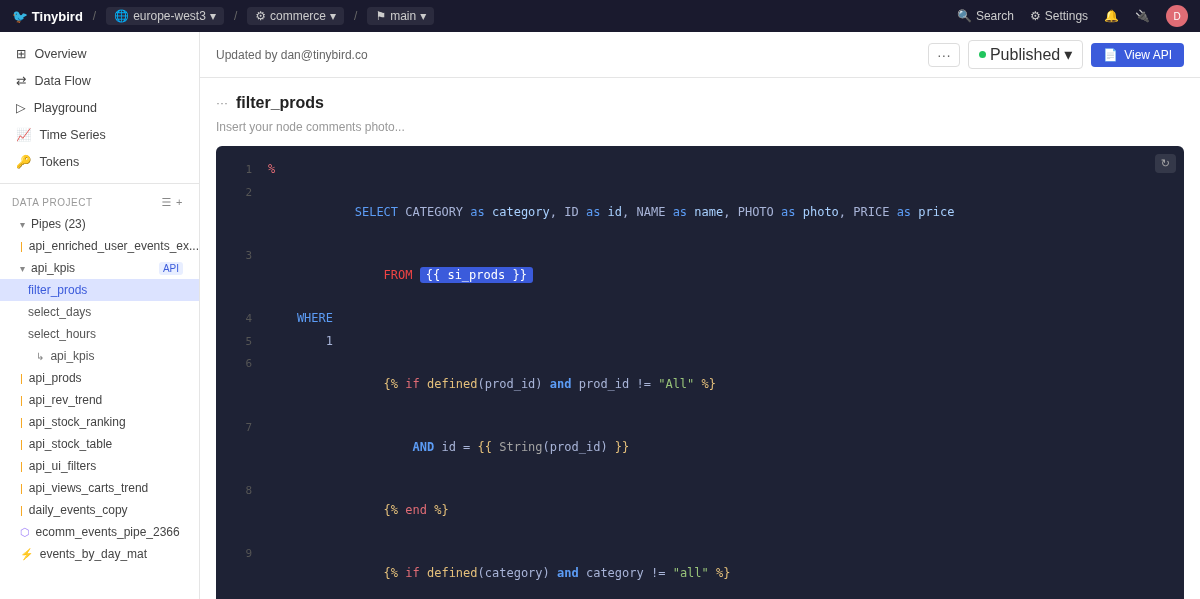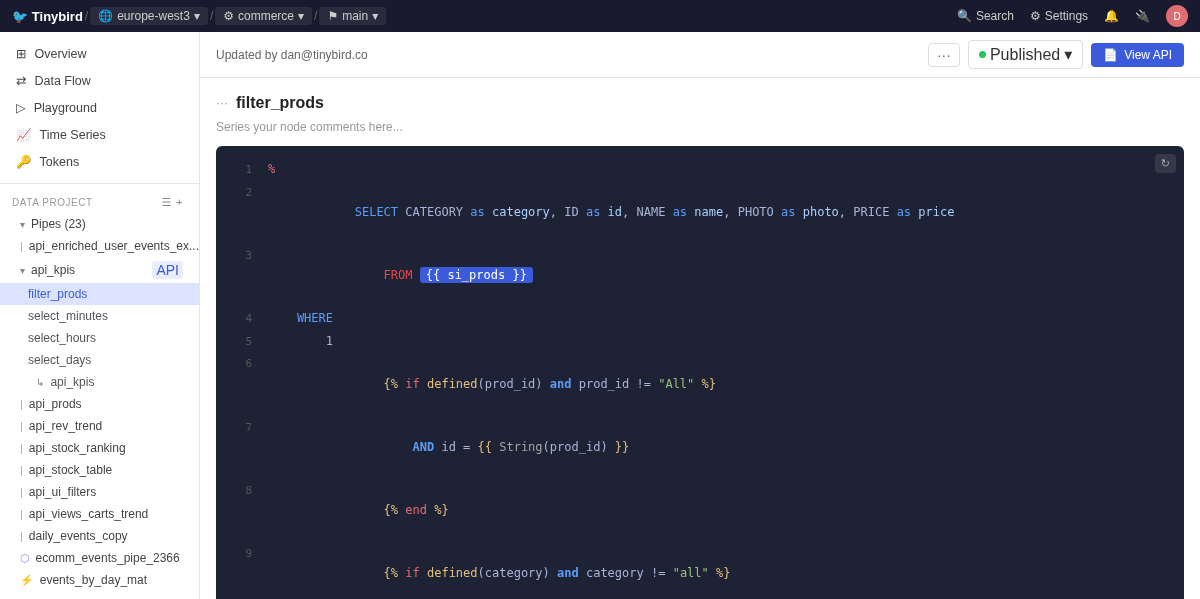--- a/index.html
+++ b/index.html
@@ -1,20 +1,20 @@
 <!DOCTYPE html>
 <html><head>
   <meta charset="utf-8">
   <style>
     * { box-sizing: border-box; margin: 0; padding: 0; }
     body { font-family: -apple-system, BlinkMacSystemFont, 'Segoe UI', sans-serif; font-size: 13px; background: #f5f5f5; color: #333; display: flex; flex-direction: column; height: 100vh; overflow: hidden; }
 
     
     .topbar { display: flex; align-items: center; justify-content: space-between; background: #1a1a2e; height: 32px; padding: 0 12px; color: #ccc; flex-shrink: 0; }
-    .topbar-left { display: flex; align-items: center; font-size: 12px; }
+    .topbar-left { display: flex; align-items: center; gap: 8px; font-size: 12px; }
     .topbar-sep { color: #666; margin: 0 2px; }
     .breadcrumb-item { display: flex; align-items: center; gap: 4px; color: #ccc; background: rgba(255,255,255,0.08); padding: 2px 8px; border-radius: 4px; }
     .topbar-right { display: flex; align-items: center; gap: 16px; font-size: 12px; color: #ccc; }
     .topbar-right-item { display: flex; align-items: center; gap: 4px; cursor: pointer; }
 
     
     .main-layout { display: flex; flex: 1; overflow: hidden; }
 
     
     .sidebar { width: 200px; background: #fff; border-right: 1px solid #e5e5e5; display: flex; flex-direction: column; overflow-y: auto; flex-shrink: 0; }
@@ -154,27 +154,26 @@
       </div>
 
       <div class="sidebar-pipe-item">
         <span style="color:#f59e0b;font-size:11px;">|</span>
         <span>api_enriched_user_events_ex...</span>
       </div>
 
       <div class="sidebar-pipe-item" style="font-weight:500;">
         <span style="color:#888;font-size:10px;">▾</span>
         <span>api_kpis</span>
-        <span style="margin-left:auto;background:#e8eeff;color:#3b5bdb;border-radius:3px;font-size:14px;padding:1px 4px;">API</span>
+        <span style="margin-left:auto;background:#e8eeff;color:#3b5bdb;border-radius:3px;font-size:10px;padding:1px 4px;">API</span>
       </div>
 
       <div class="sidebar-node-item active">filter_prods</div>
-      <div class="sidebar-node-item">select_minutes</div>
+      <div class="sidebar-node-item">select_days</div>
       <div class="sidebar-node-item">select_hours</div>
-      <div class="sidebar-node-item">select_days</div>
 
       <div class="sidebar-sub-item">
         <span style="color:#888;font-size:10px;">↳</span>
         <span>api_kpis</span>
       </div>
 
       <div class="sidebar-pipe-item">
         <span style="color:#f59e0b;font-size:11px;">|</span>
         <span>api_prods</span>
       </div>
@@ -230,21 +229,21 @@
         </button>
       </div>
     </div>
 
     <div class="content-body">
 
       <div class="node-title-row">
         <span class="node-expand-btn">···</span>
         <span class="node-title">filter_prods</span>
       </div>
-      <div class="node-comment">Series your node comments here...</div>
+      <div class="node-comment">Insert your node comments photo...</div>
 
       <div class="code-editor">
         <button class="code-refresh-btn">↻</button>
 
         <div class="code-line">
           <span class="line-num">1</span>
           <span class="code-text comment-sign">%</span>
         </div>
         <div class="code-line">
           <span class="line-num">2</span>

